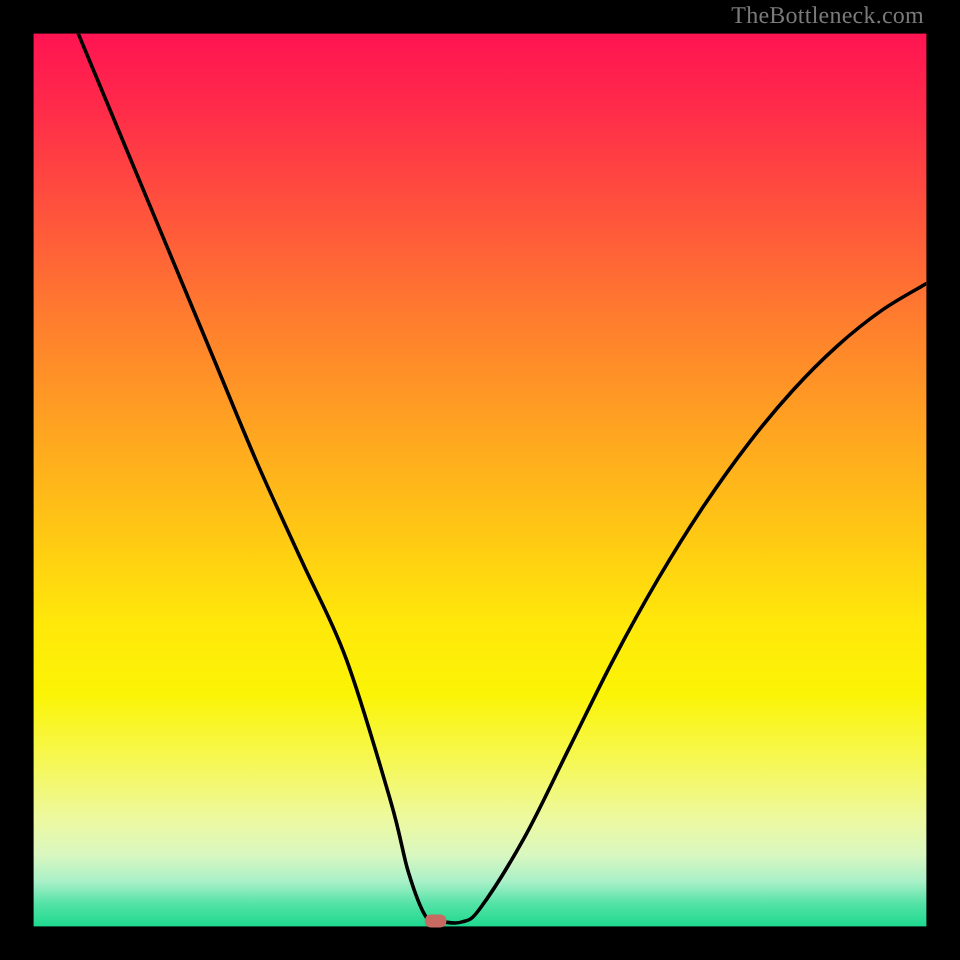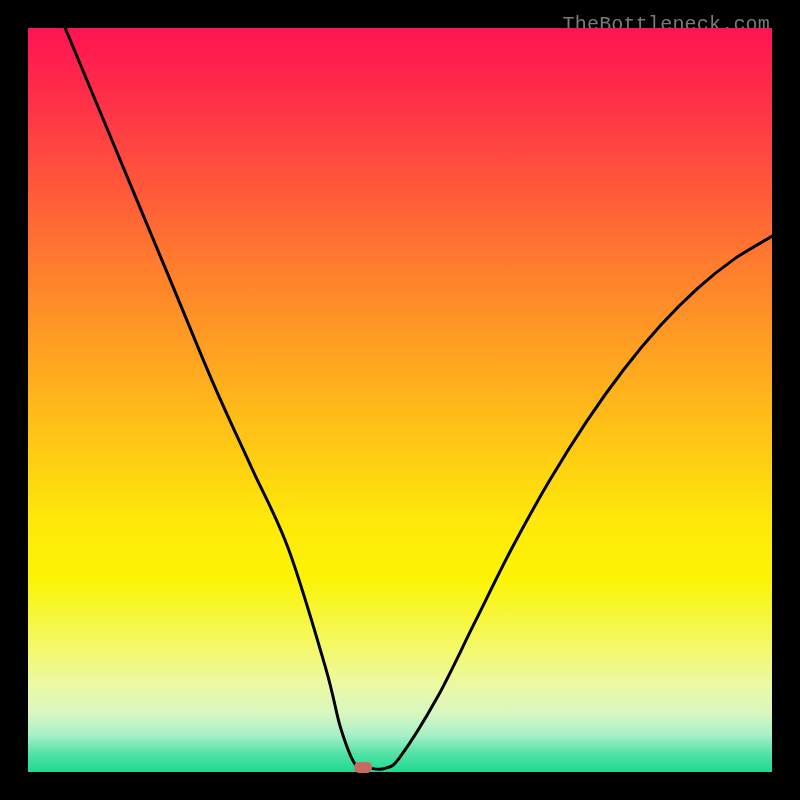--- a/index.html
+++ b/index.html
@@ -38,23 +38,23 @@
       #f5f85a 82%,
       #edf9a0 88%,
       #d9f7c0 92%,
       #a8f0c8 95%,
       #53e2a6 97.5%,
       #1ed98f 100%
     );
   }
   .watermark {
     position: absolute;
-    top: 13px;
+    top: 2px;
     right: 30px;
-    font-family: Liberation Mono, monospace;
+    font-family: Liberation Serif, serif;
     font-size: 20px;
     color: #7a7a7a;
     letter-spacing: 0.2px;
   }
   svg.curve {
     position: absolute;
     left: 0;
     top: 0;
     width: 744px;
     height: 744px;

